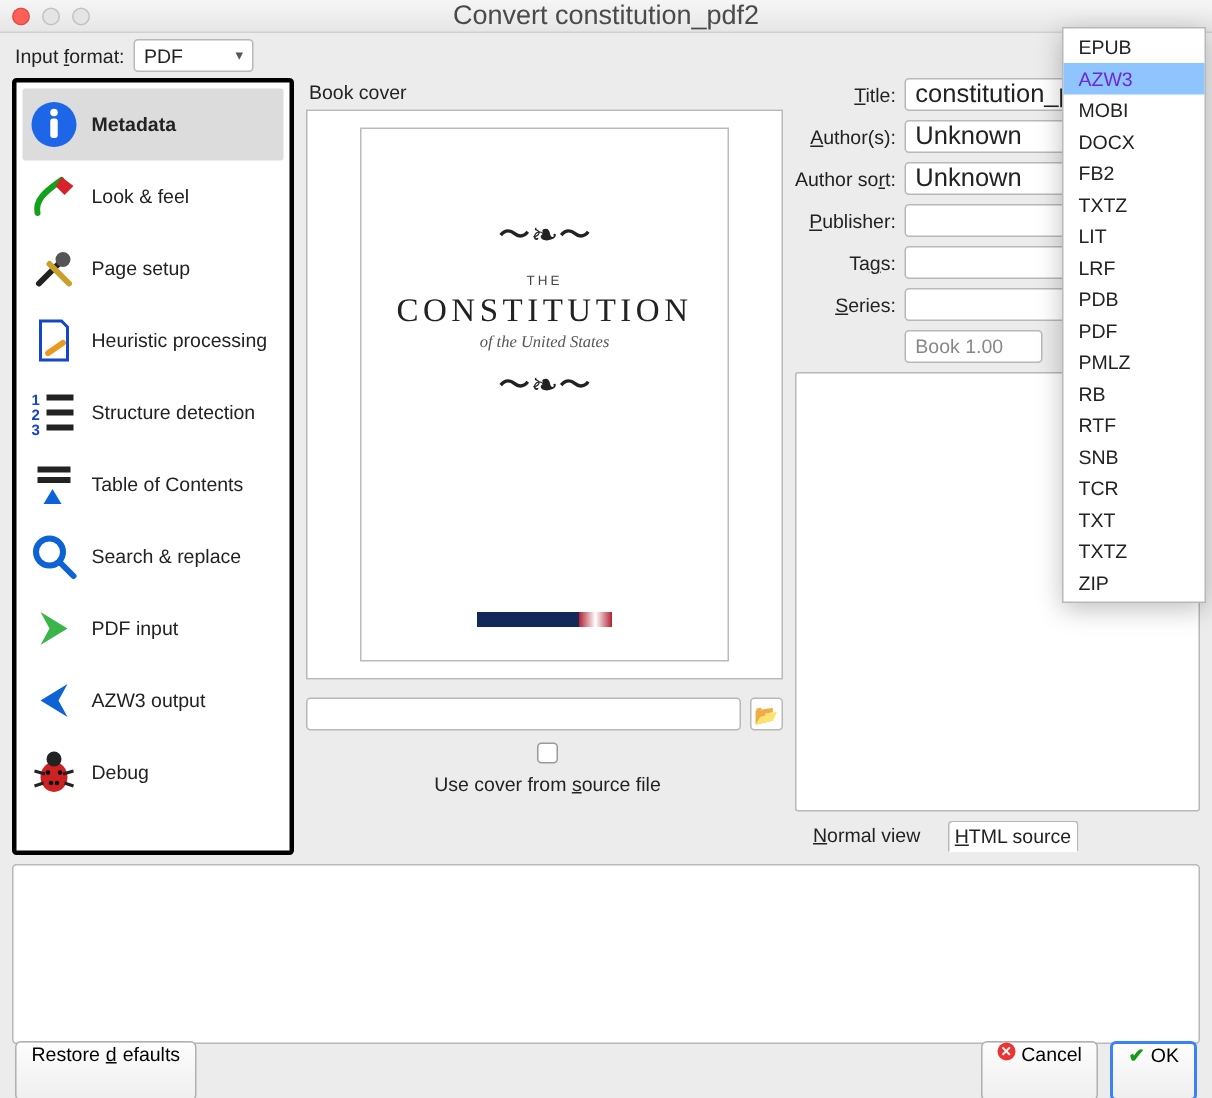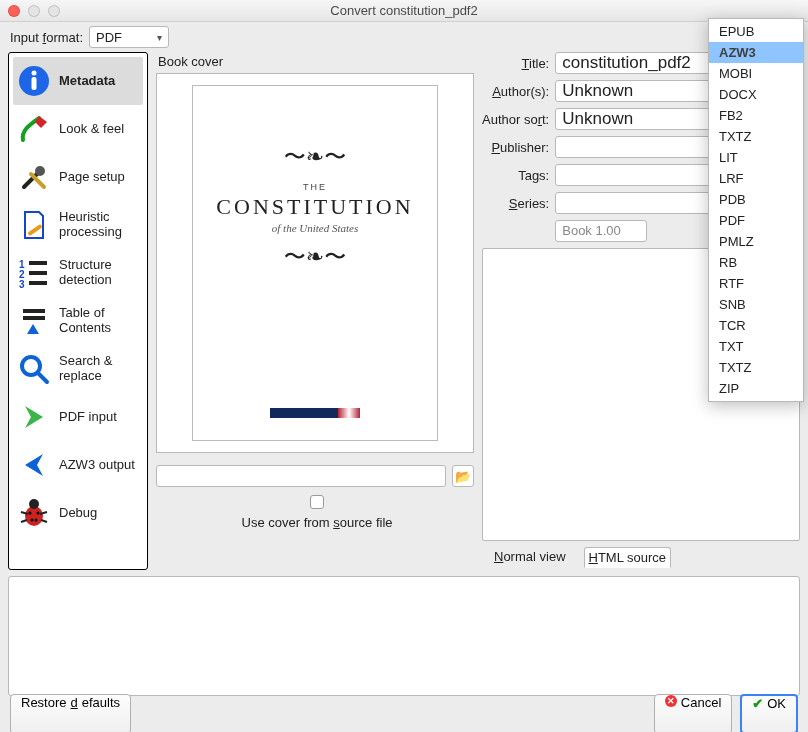--- a/index.html
+++ b/index.html
@@ -5,34 +5,34 @@
   * { box-sizing: border-box; font-family: -apple-system, "Helvetica Neue", Arial, sans-serif; }
   body { margin:0; padding:0; background:#ececec; width:808px; height:732px; overflow:hidden; font-size:13px; color:#222; }
   .window { width:808px; height:732px; display:flex; flex-direction:column; }
 
   
   .titlebar { height:22px; background:linear-gradient(#f6f6f6,#e6e6e6); display:flex; align-items:center; position:relative; border-bottom:1px solid #d0d0d0; }
   .traffic { display:flex; gap:8px; margin-left:8px; }
   .dot { width:12px; height:12px; border-radius:50%; border:1px solid rgba(0,0,0,0.15); }
   .dot.red { background:#ff5f57; }
   .dot.grey { background:#e4e4e4; }
-  .title { position:absolute; left:0; right:0; text-align:center; font-size:13px; color:#4a4a4a; }
+  .title { position:absolute; left:0; right:0; text-align:center; font-size:18px; color:#4a4a4a; }
 
   
   .toprow { height:30px; display:flex; align-items:center; padding:0 10px; }
   .combo { display:inline-flex; align-items:center; background:#fff; border:1px solid #b8b8b8; border-radius:3px; height:22px; padding:0 6px; margin-left:6px; min-width:80px; justify-content:space-between; }
   .combo .chev { margin-left:8px; font-size:10px; color:#555; }
   .lbl-right { margin-left:auto; }
   .underline-key { text-decoration: underline; text-decoration-thickness:1px; }
 
   
   .main { flex:1; display:flex; padding:0 8px 6px 8px; gap:8px; min-height:0; }
 
   
-  .sidebar { width:140px; background:#fff; border:1px solid #000000; border-radius:3px; padding:4px; overflow:auto; }
+  .sidebar { width:188px; background:#fff; border:3px solid #000000; border-radius:3px; padding:4px; overflow:auto; }
   .side-item { display:flex; align-items:center; gap:8px; padding:6px 4px; border-radius:2px; cursor:default; min-height:48px; }
   .side-item.selected { background:#dcdcdc; font-weight:600; }
   .side-item .icon { width:34px; height:34px; flex-shrink:0; }
   .side-item .txt { font-size:13px; line-height:1.15; }
 
   
   .center { width:318px; display:flex; flex-direction:column; }
   .section-title { font-size:13px; margin:2px 0 4px 2px; }
   .cover-frame { flex:0 0 auto; background:#fff; border:1px solid #b8b8b8; height:380px; display:flex; align-items:center; justify-content:center; padding:6px; }
   .cover-img { width:246px; height:356px; border:1px solid #bbb; background:#fff; position:relative; display:flex; flex-direction:column; align-items:center; }
@@ -70,21 +70,21 @@
   .bottom { height:36px; display:flex; align-items:center; padding:0 10px; gap:8px; }
   .btn { height:40px; border:1px solid #b0b0b0; border-radius:4px; background:linear-gradient(#fdfdfd,#efefef); padding:0 10px; display:inline-flex; align-items:flex-start; gap:4px; font-size:13px; cursor:default; }
   .btn.primary { border:2px solid #3b82f6; }
   .spacer { flex:1; }
   .x-red { width:12px; height:12px; border-radius:50%; background:#e33; color:#fff; display:inline-flex; align-items:center; justify-content:center; font-size:9px; font-weight:bold; }
   .check-green { color:#1a9a1a; font-weight:bold; }
 
   
   .dropdown { position:absolute; top:18px; right:4px; width:96px; background:#fff; border:1px solid #b8b8b8; box-shadow:0 4px 16px rgba(0,0,0,0.25); z-index:50; padding:2px 0; font-size:13px; max-height:420px; overflow:visible; }
   .dd-item { padding:3px 10px; white-space:nowrap; }
-  .dd-item.sel { background:#8fc5ff; color:#404040;font-weight:bold; }
+  .dd-item.sel { background:#8fc5ff; color:#6d28d9; }
 
   svg { display:block; }
 </style>
 </head>
 <body>
 
 <div class="window">
 
   <div class="titlebar">
     <div class="traffic">

